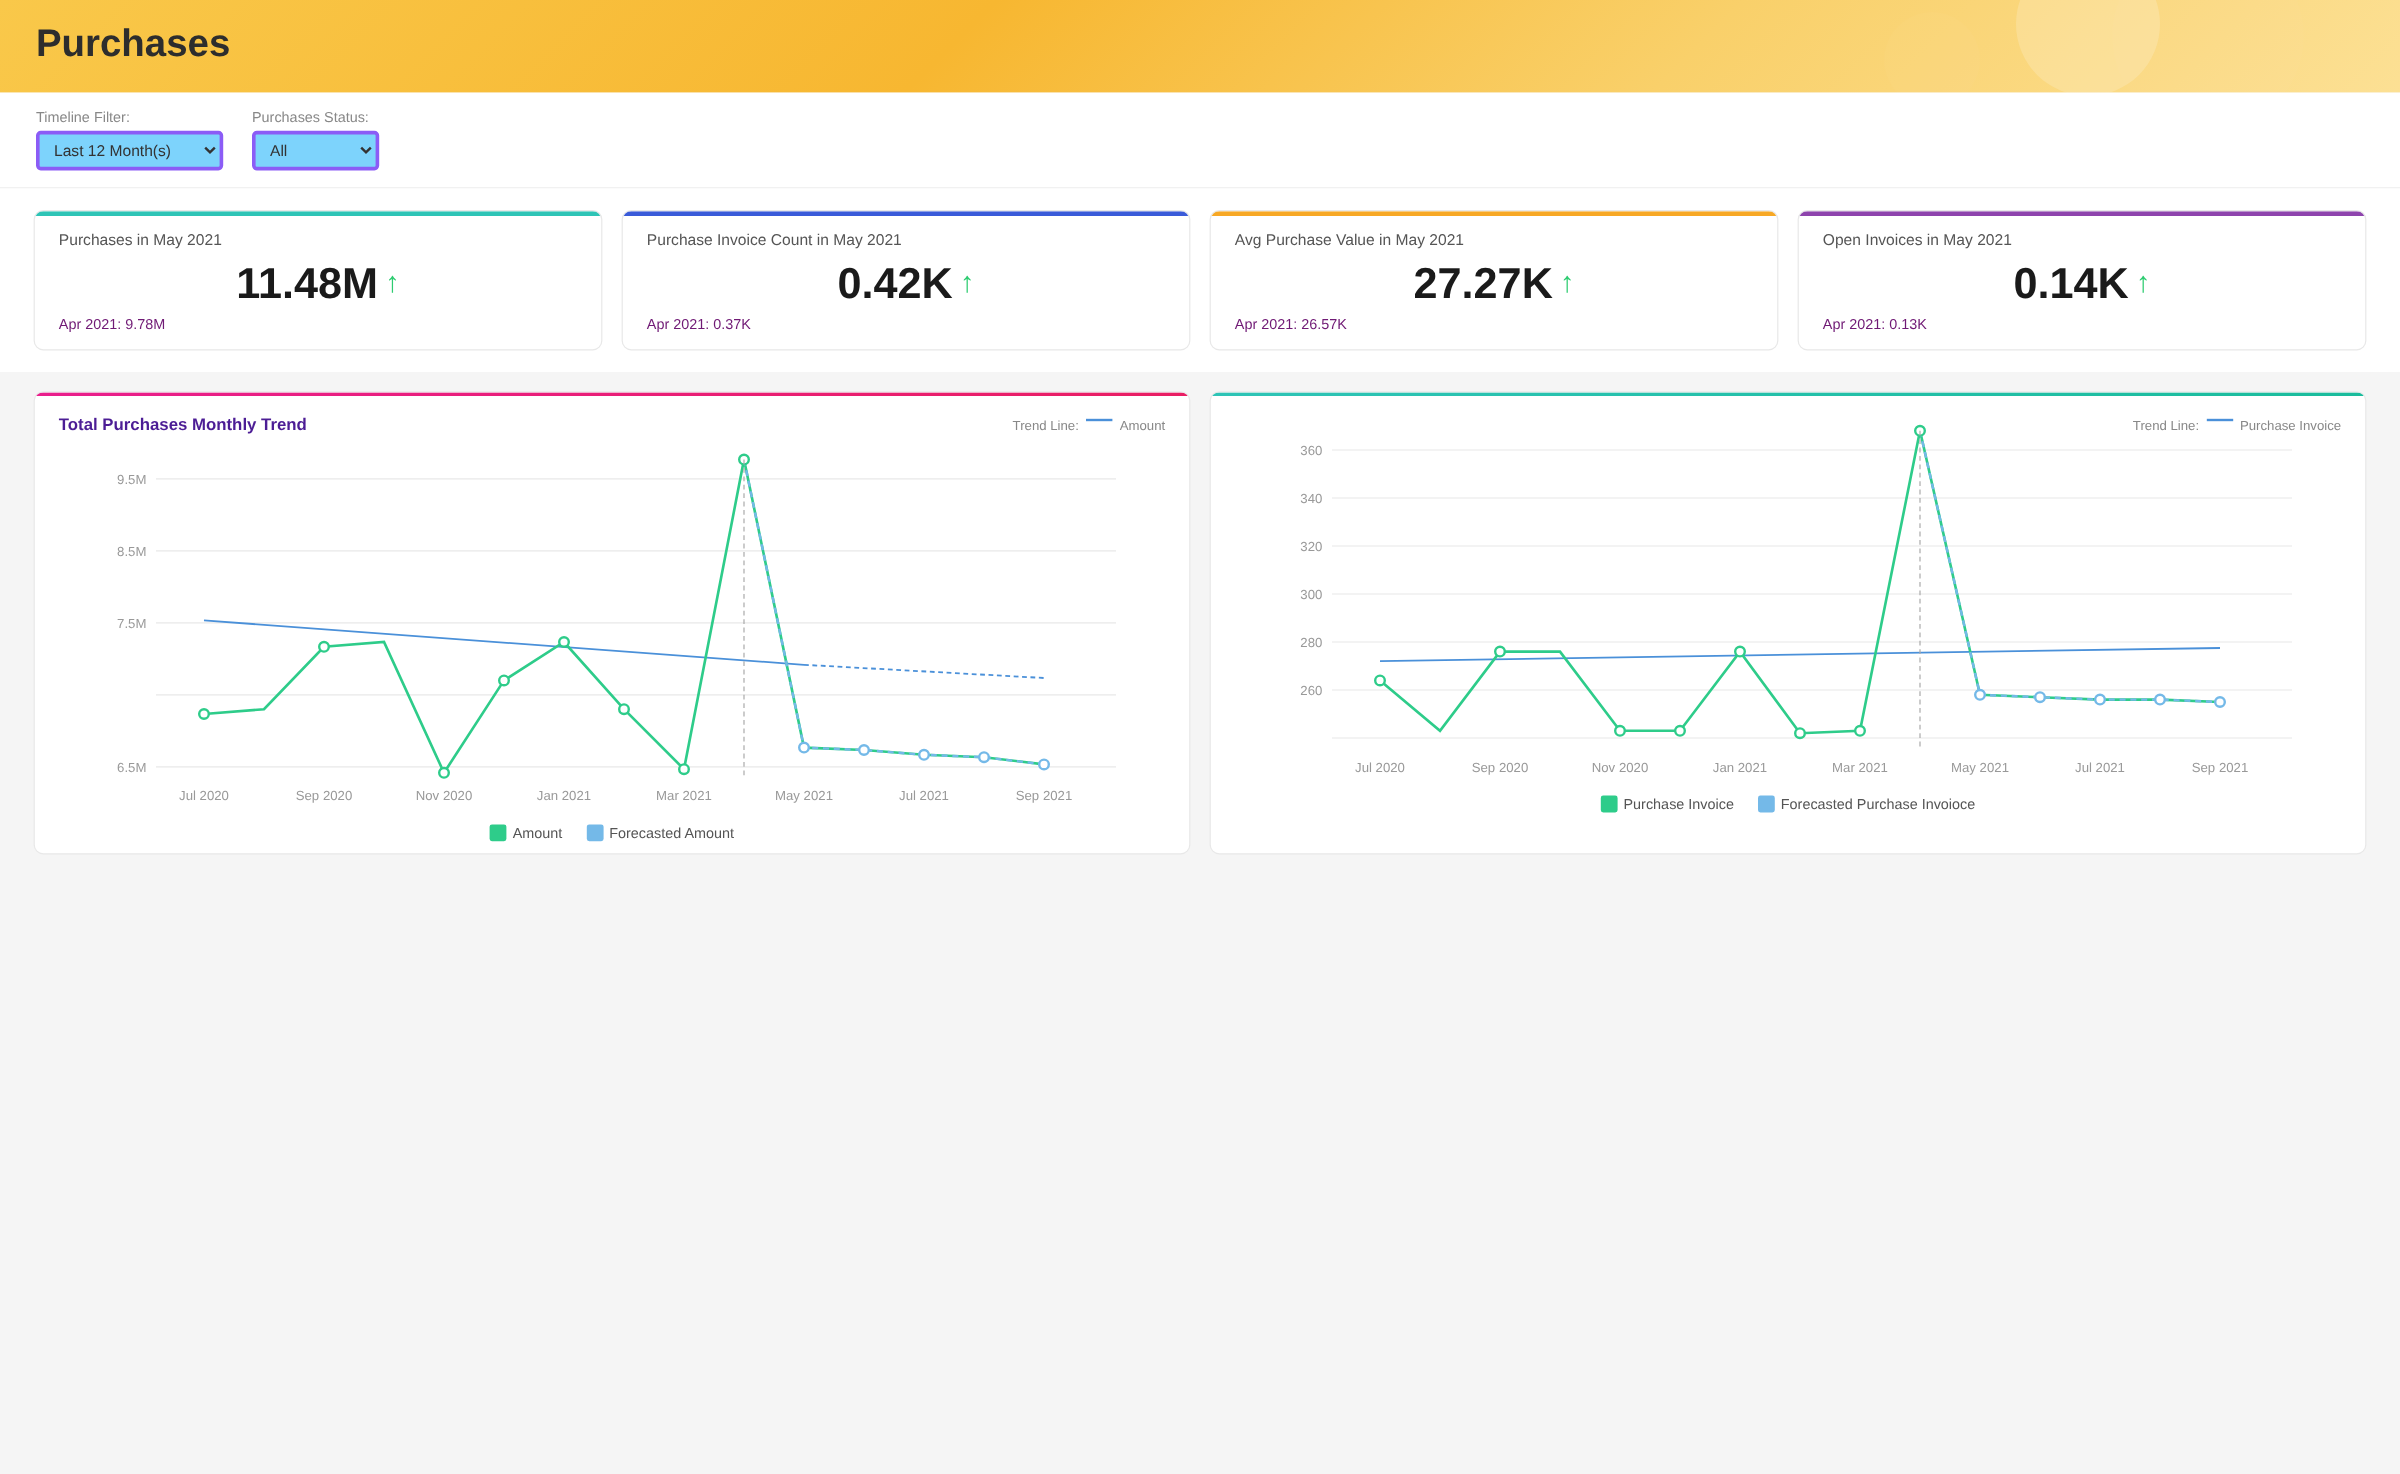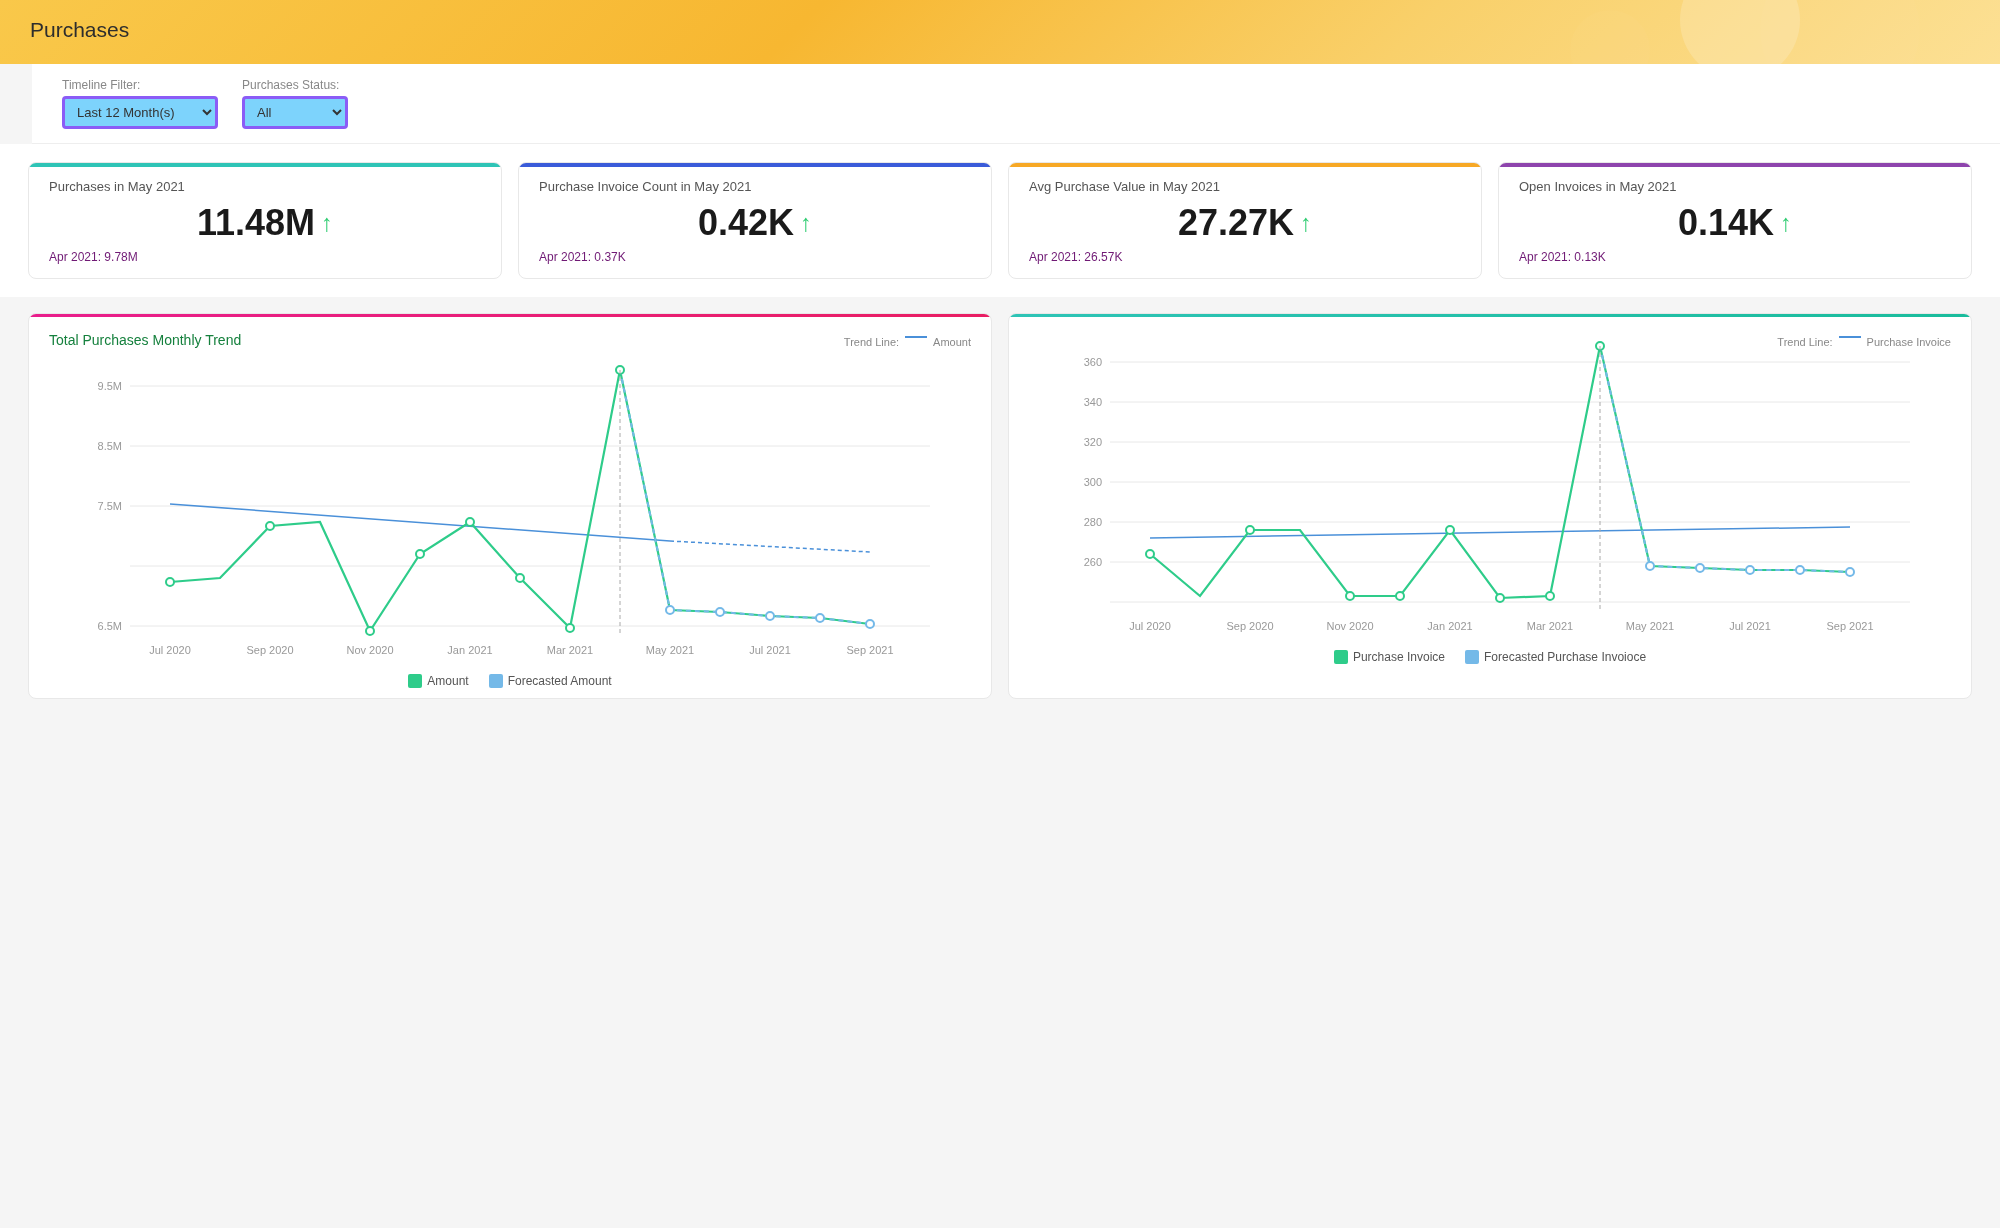--- a/index.html
+++ b/index.html
@@ -6,39 +6,38 @@
     body { font-family: 'Segoe UI', Arial, sans-serif; background: #f5f5f5; color: #333; }
 
     
     .header {
       background: linear-gradient(135deg, #f9c84a 0%, #f7b731 40%, #f9d06a 70%, #fce094 100%);
       padding: 18px 30px 22px 30px;
       position: relative;
       overflow: hidden;
     }
     .header-title {
-      font-size: 21px;
-      font-weight: 400;
+      font-size: 32px;
+      font-weight: 700;
       color: #2d2d2d;
     }
     .header-decor {
       position: absolute;
       border-radius: 50%;
       background: rgba(255,255,255,0.18);
     }
 
     
     .filters {
       background: #fff;
       padding: 14px 30px;
       display: flex;
       gap: 24px;
       align-items: flex-end;
       border-bottom: 1px solid #eee;
-      margin-left: 32px;
     }
     .filter-group label {
       display: block;
       font-size: 12px;
       color: #888;
       margin-bottom: 4px;
       font-weight: 500;
     }
     .filter-group select {
       border: 3px solid #8b5cf6;
@@ -130,22 +129,22 @@
       display: block;
       height: 3px;
       position: absolute;
       top: 0; left: 0; right: 0;
     }
     .chart-card.pink::before { background: linear-gradient(90deg, #e91e8c, #e91e63); }
     .chart-card.teal2::before { background: linear-gradient(90deg, #2ec4b6, #1abc9c); }
 
     .chart-title {
       font-size: 14px;
-      font-weight: 400;
-      color: #15803d;
+      font-weight: 700;
+      color: #4c1d95;
       margin-bottom: 8px;
     }
     .trend-line-label {
       position: absolute;
       right: 20px;
       top: 22px;
       font-size: 11px;
       color: #888;
       display: flex;
       align-items: flex-start;

